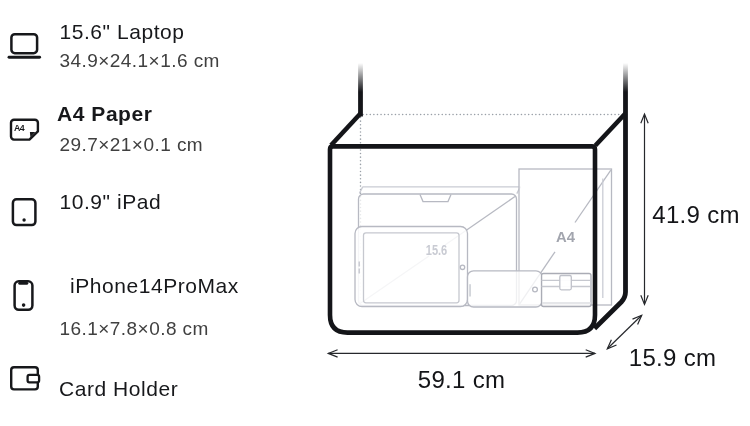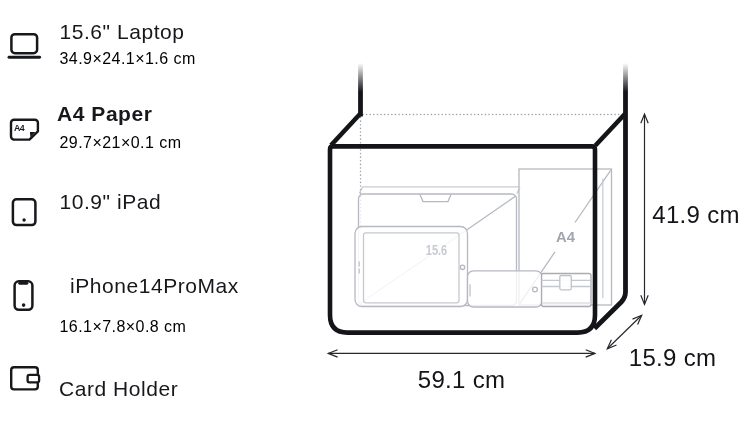--- a/index.html
+++ b/index.html
@@ -1,20 +1,20 @@
 <!DOCTYPE html>
 <html><head>
 <meta charset="utf-8">
 <style>
   html,body{margin:0;padding:0;}
   body{width:750px;height:426px;background:#ffffff;overflow:hidden;
        font-family:"Liberation Sans",sans-serif;}
   .stage{position:relative;width:750px;height:426px;}
   .t{position:absolute;line-height:1;color:#17181b;font-size:21px;letter-spacing:0.55px;white-space:nowrap;}
-  .s{position:absolute;line-height:1;color:#000000;font-size:16px;letter-spacing:0.45px;white-space:nowrap;}
+  .s{position:absolute;line-height:1;color:#404040;font-size:19px;letter-spacing:0.45px;white-space:nowrap;}
   svg{position:absolute;left:0;top:0;}
 </style>
 </head>
 <body>
 <div class="stage">
 
   <div class="t" style="left:59.5px;top:21.3px;">15.6" Laptop</div>
   <div class="s" style="left:59.5px;top:50.8px;">34.9×24.1×1.6 cm</div>
 
   <div class="t" style="left:57px;top:102.9px;font-weight:bold;">A4 Paper</div>

